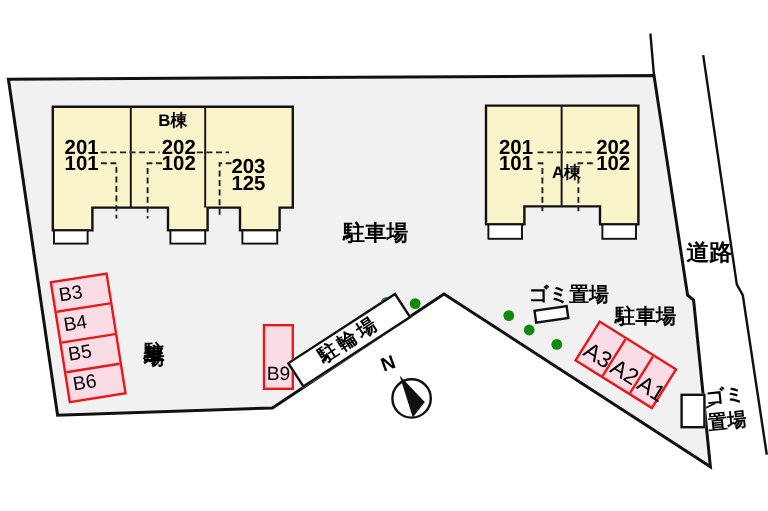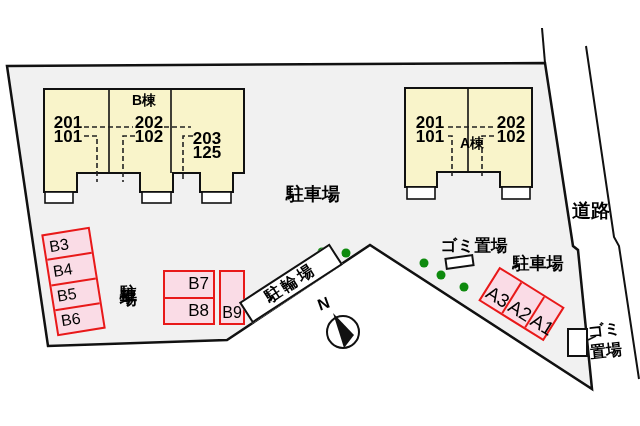--- a/index.html
+++ b/index.html
@@ -106,24 +106,20 @@
   <div class="abs lbl" style="left:279px;top:182px;width:68px;font-size:18px;text-align:center;">駐車場</div>
 
   <div class="stall-group vert" style="left:49px;top:230px;width:49px;height:103px;transform:rotate(-9deg);">
     <div class="stall left-lbl">B3</div>
     <div class="stall left-lbl">B4</div>
     <div class="stall left-lbl">B5</div>
     <div class="stall left-lbl">B6</div>
   </div>
   <div class="abs vtext" style="left:117px;top:270px;">駐車場</div>
 
-  <div class="stall-group vert" style="left:163px;top:270px;width:52px;height:55px;">
-    <div class="stall right-lbl">B7</div>
-    <div class="stall right-lbl">B8</div>
-  </div>
   <div class="stall-group" style="left:219px;top:270px;width:26px;height:55px;">
     <div class="stall bot-lbl">B9</div>
   </div>
 
   <div class="bike-box" style="left:237px;top:271px;width:108px;height:25px;transform:rotate(-33deg);">
     <span>駐輪場</span>
   </div>
 
   <div class="stall-group" style="left:483px;top:284px;width:77px;height:40px;transform:rotate(32deg);">
     <div class="stall corner-lbl">A3</div>

